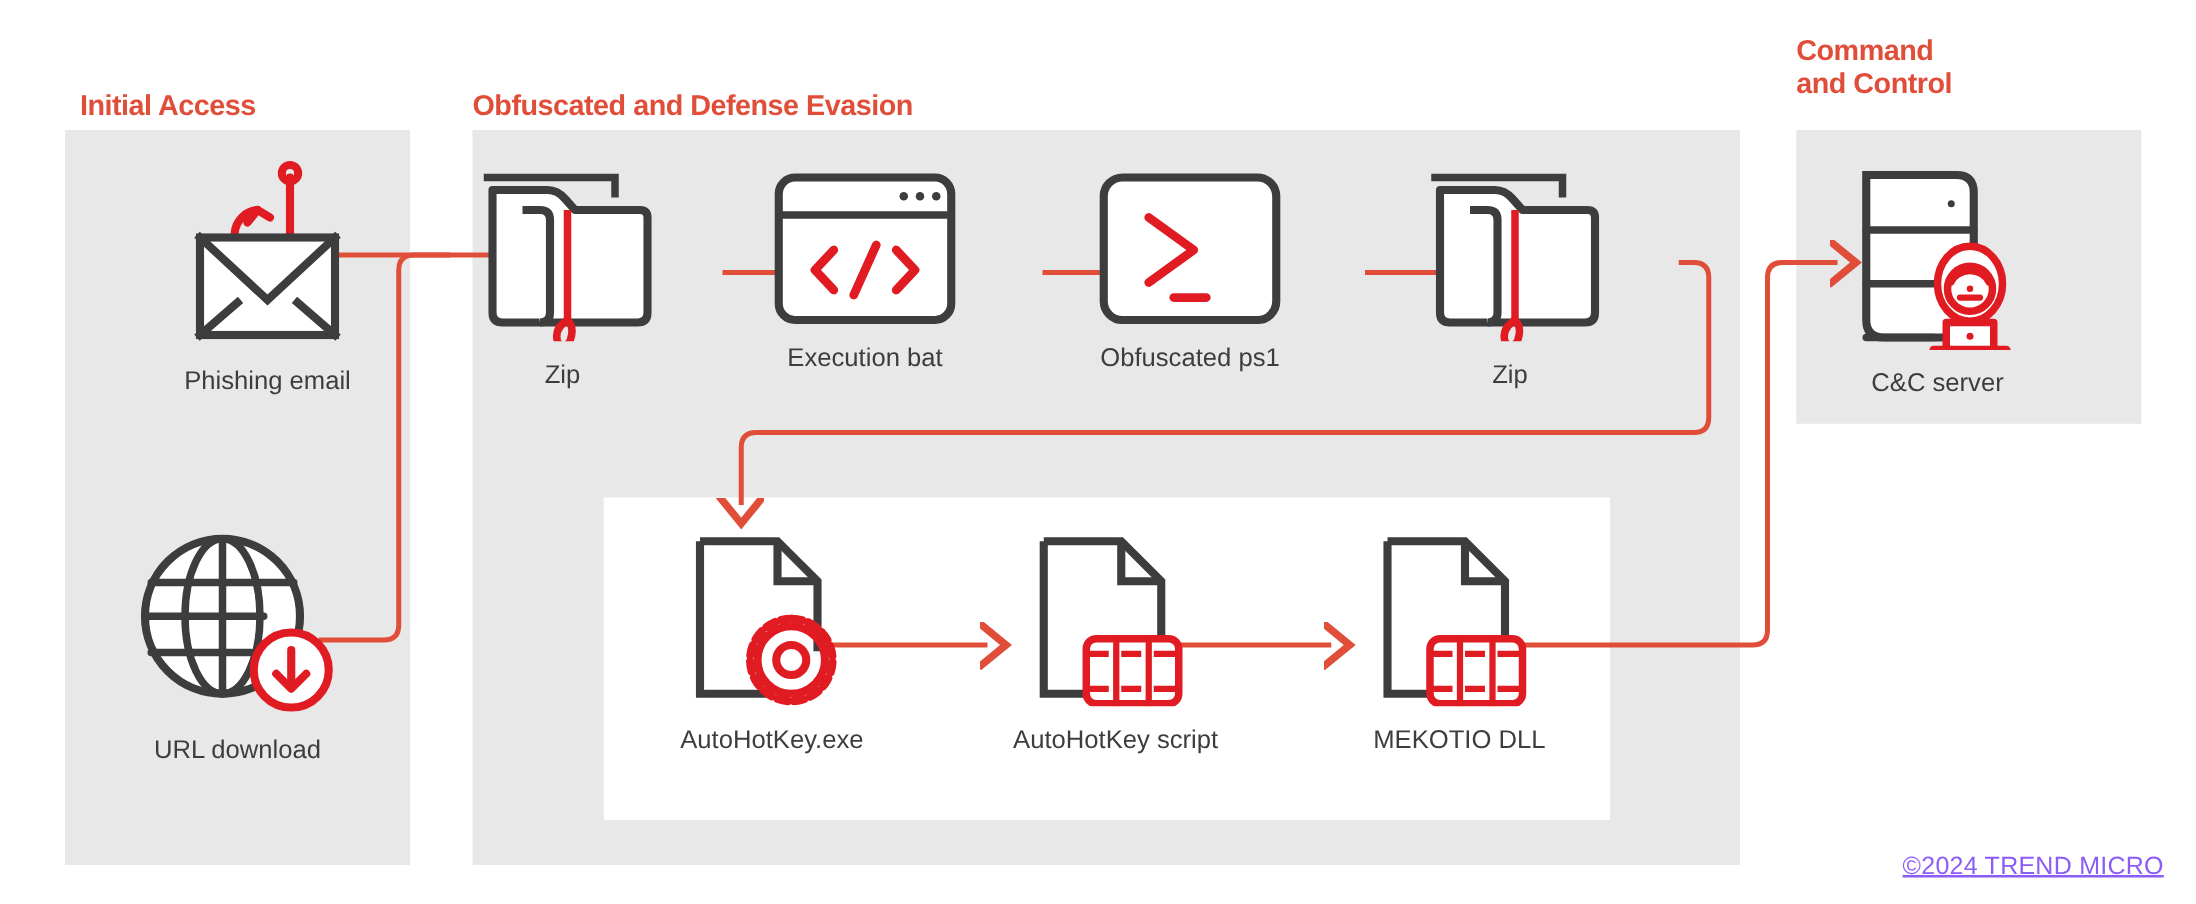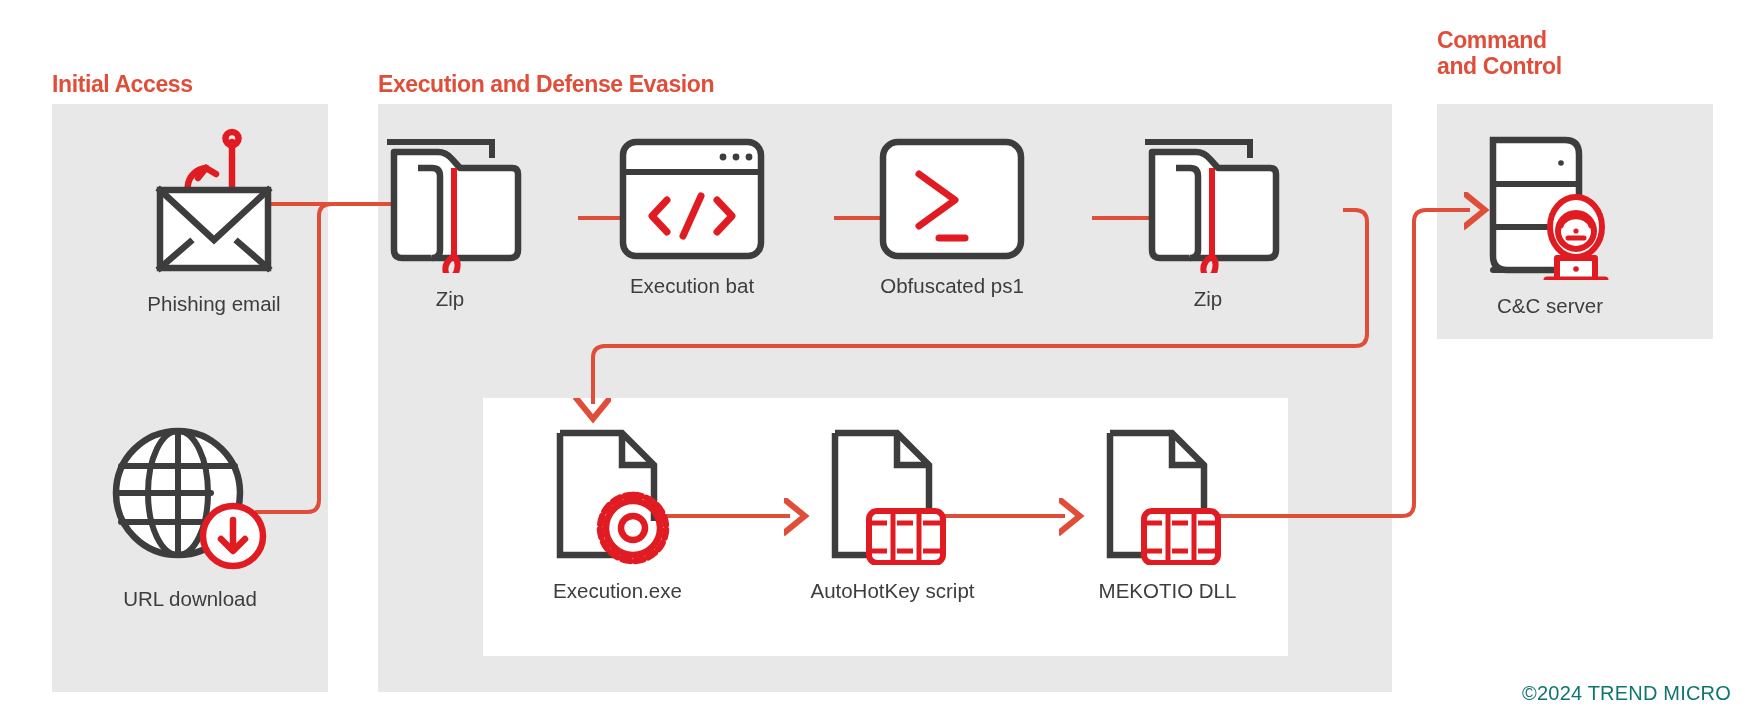--- a/index.html
+++ b/index.html
@@ -21,21 +21,21 @@
   
   .stage-title {
     position: absolute;
     color: #e04e39;
     font-weight: 700;
     font-size: 23px;
     line-height: 1.12;
     letter-spacing: -0.4px;
     white-space: pre-line;
   }
-  #title-initial-access   { left: 52px;   top: 72px; text-align: right;  }
+  #title-initial-access   { left: 64px;   top: 72px; text-align: right;  }
   #title-execution        { left: 378px;  top: 72px;  }
   #title-command-control  { left: 1437px; top: 28px;  }
 
   
   .node { position: absolute; text-align: center; }
   .node .art { position: relative; margin: 0 auto; }
   .node .caption {
     margin-top: 10px;
     font-size: 20.5px;
     color: #3d3d3d;
@@ -53,35 +53,35 @@
   #node-ahk-exe        { left: 495px; top: 425px; width: 245px; }
   #node-ahk-script     { left: 770px; top: 425px; width: 245px; }
   #node-mekotio-dll    { left: 1045px;top: 425px; width: 245px; }
 
   
   #connectors { position: absolute; left: 0; top: 0; width: 1757px; height: 723px; pointer-events: none; }
 
   
   #footer-copyright {
     position: absolute; right: 26px; bottom: 18px;
-    color: #0f766e; font-size: 20px; letter-spacing: 0.2px;
+    color: #8b5cf6; font-size: 20px; letter-spacing: 0.2px; text-decoration: underline;
   }
 </style>
 </head>
 <body>
 
 <div id="stage">
 
   <div class="panel" id="panel-initial-access"></div>
   <div class="panel" id="panel-execution"></div>
   <div class="panel" id="panel-command-control"></div>
   <div class="panel" id="panel-payload"></div>
 
   <div class="stage-title" id="title-initial-access">Initial Access</div>
-  <div class="stage-title" id="title-execution">Execution and Defense Evasion</div>
+  <div class="stage-title" id="title-execution">Obfuscated and Defense Evasion</div>
   <div class="stage-title" id="title-command-control">Command
 and Control</div>
 
   <svg id="connectors" viewBox="0 0 1757 723">
     <defs>
       <marker id="ah" markerWidth="11" markerHeight="11" refX="1.5" refY="4.6" orient="auto" markerUnits="strokeWidth">
         <path d="M0.3,0.6 L5.2,4.6 L0.3,8.6" fill="none" stroke="#e04e39" stroke-width="1.5" stroke-linecap="square" stroke-linejoin="miter"></path>
       </marker>
     </defs>
     <g fill="none" stroke="#e04e39" stroke-width="4">
@@ -268,21 +268,21 @@
 
         <g transform="translate(83,103)">
           <g fill="none" stroke="#e01b22" stroke-width="6.5">
             <path d="M0,-33 a33,33 0 1 0 0.1,0 Z" stroke-dasharray="8 5.2" stroke-linecap="round"></path>
             <circle cx="0" cy="0" r="27"></circle>
             <circle cx="0" cy="0" r="12"></circle>
           </g>
         </g>
       </svg>
     </div>
-    <div class="caption">Execution.exe</div>
+    <div class="caption">AutoHotKey.exe</div>
   </div>
 
   <div class="node" id="node-ahk-script">
     <div class="art">
       <svg width="135" height="140" viewBox="0 0 135 140">
         <g fill="none" stroke="#3d3d3d" stroke-width="6.5" stroke-linejoin="miter">
           <path d="M10,8 H72 L104,40 V96"></path>
           <path d="M72,8 V40 H104"></path>
           <path d="M10,8 V130 H64"></path>
         </g>

